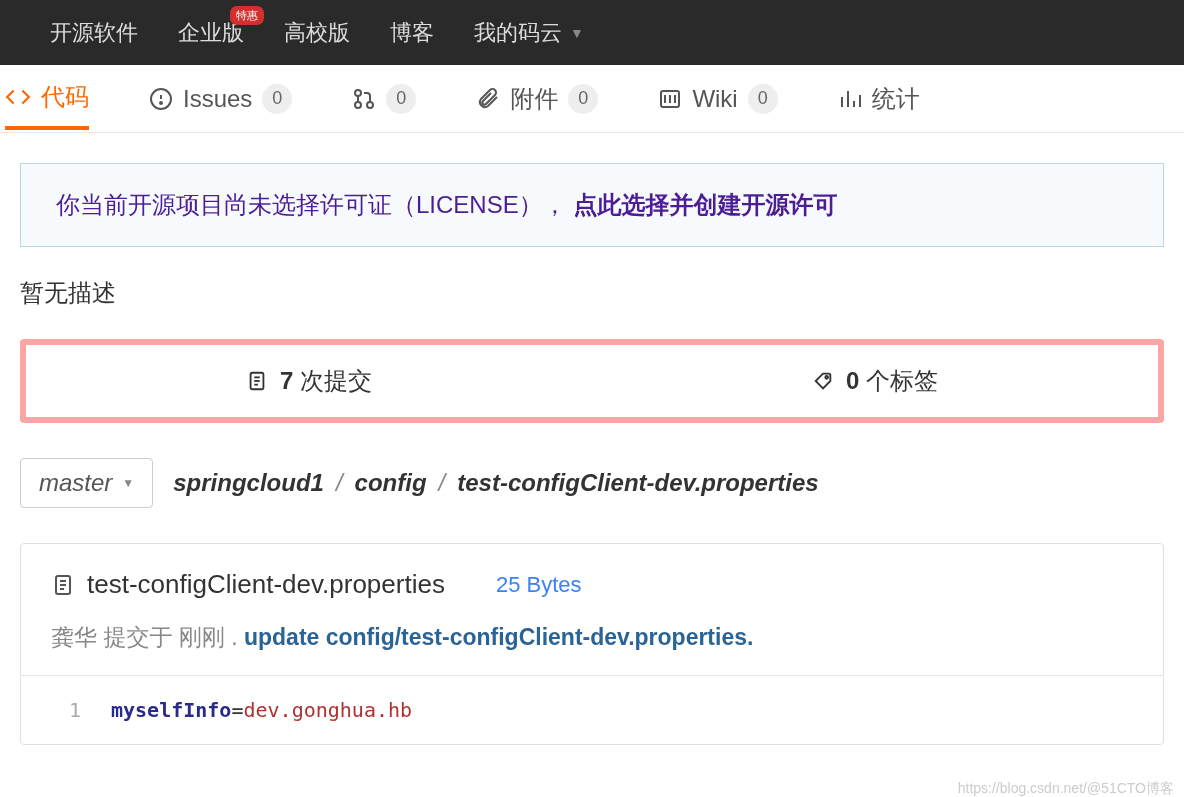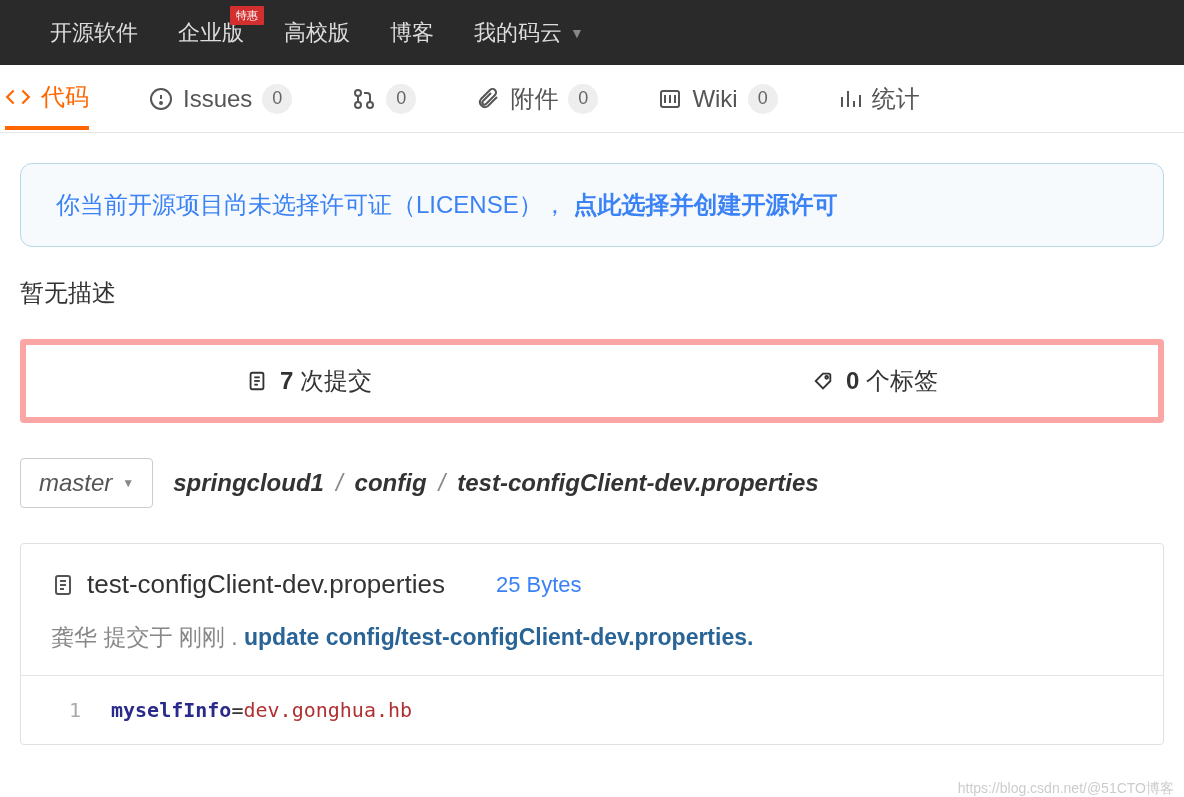--- a/index.html
+++ b/index.html
@@ -4,32 +4,32 @@
   <style>
     * { margin: 0; padding: 0; box-sizing: border-box; }
     body { font-family: -apple-system, BlinkMacSystemFont, "Segoe UI", sans-serif; background: #fff; color: #333; width: 1184px; }
     
     .top-nav { background: #2a2a2a; height: 65px; display: flex; align-items: center; padding: 0 20px; gap: 30px; }
     .logo { display: flex; align-items: center; gap: 12px; }
     .logo-icon { width: 50px; height: 50px; display: flex; align-items: center; justify-content: center; }
     .logo-text { color: #fff; font-size: 32px; font-weight: 500; }
     .nav-items { display: flex; gap: 40px; margin-left: 30px; }
     .nav-item { color: #ddd; font-size: 22px; position: relative; }
-    .nav-badge { position: absolute; top: -12px; right: -20px; background: #d32f2f; color: #fff; font-size: 11px; padding: 2px 6px; border-radius: 1px; }
+    .nav-badge { position: absolute; top: -12px; right: -20px; background: #d32f2f; color: #fff; font-size: 11px; padding: 2px 6px; border-radius: 7px; }
     .my-nav { display: flex; align-items: center; gap: 8px; }
     .chevron-down { color: #888; font-size: 14px; }
     
     .sub-nav { background: #fff; border-bottom: 1px solid #e5e5e5; display: flex; align-items: center; padding: 0 5px; height: 68px; gap: 60px; }
     .sub-nav-item { display: flex; align-items: center; gap: 10px; color: #555; font-size: 24px; height: 63px; }
     .sub-nav-item.active { color: #ff6600; border-bottom: 4px solid #ff6600; }
     .badge { background: #eee; color: #666; border-radius: 50%; min-width: 30px; height: 30px; display: inline-flex; align-items: center; justify-content: center; font-size: 18px; }
     .icon { display: inline-flex; align-items: center; justify-content: center; }
     
     .content { padding: 30px 20px 0 20px; }
-    .notice { background: #f6fafd; border: 1px solid #b8d8e8; border-radius: 12px; padding: 25px 35px; color: #3b82f6; font-size: 24px; }
+    .notice { background: #f6fafd; border: 1px solid #b8d8e8; border-radius: 0; padding: 25px 35px; color: #4c1d95; font-size: 24px; }
     .notice-link { font-weight: 600; }
     
     .no-desc { color: #333; font-size: 24px; margin: 30px 0 30px 0; }
     
     .stats-bar { border: 6px solid #fca5a5; border-radius: 4px; display: flex; padding: 20px 0; }
     .stat-item { flex: 1; display: flex; align-items: center; justify-content: center; gap: 12px; color: #333; font-size: 24px; }
     .stat-item .num { font-weight: 700; }
     
     .branch-row { display: flex; align-items: center; gap: 20px; margin: 35px 0; font-style: italic; }
     .branch-select { border: 1px solid #ccc; border-radius: 4px; padding: 10px 18px; font-size: 24px; color: #555; display: flex; align-items: center; gap: 10px; }

